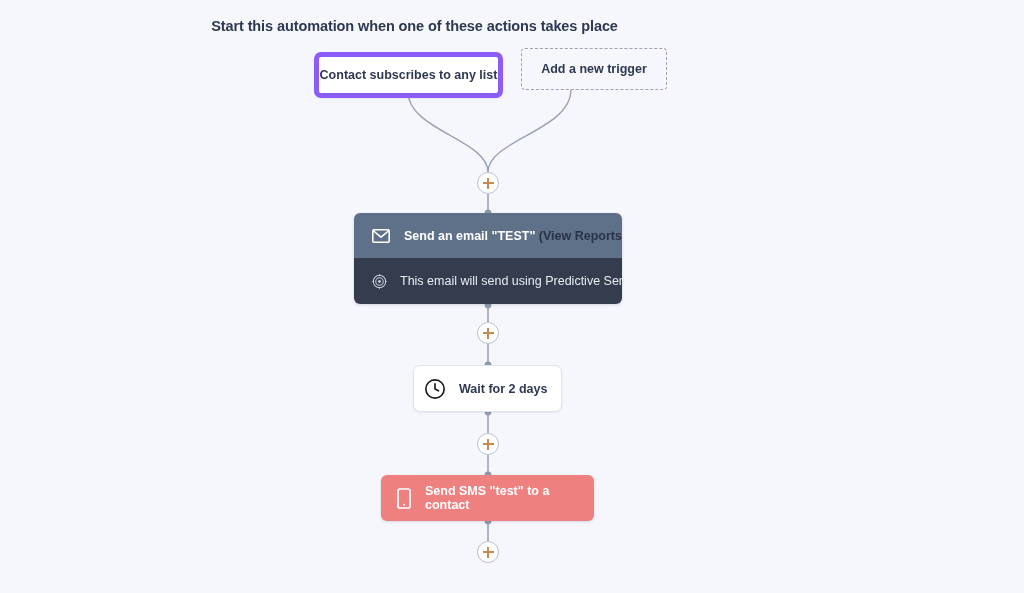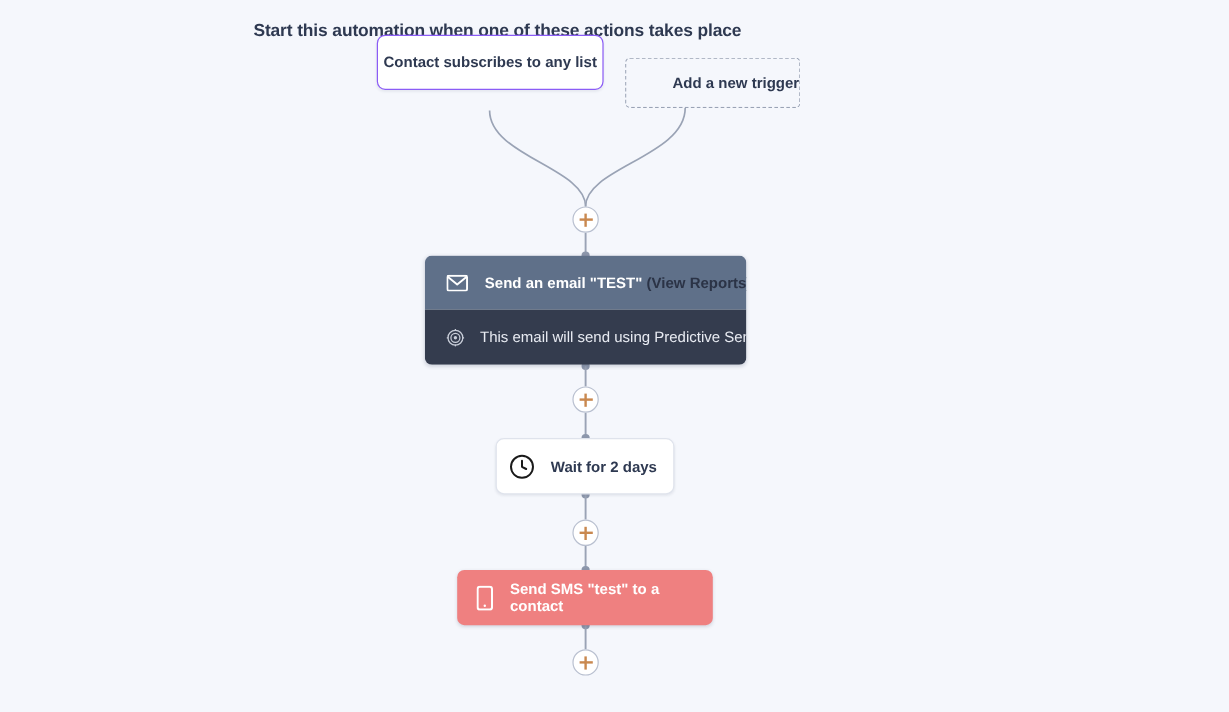--- a/index.html
+++ b/index.html
@@ -42,25 +42,25 @@
     font-size: 14.5px;
     font-weight: bold;
     color: #2e3951;
     letter-spacing: -0.1px;
   }
 
   
   .trigger-solid {
     position: absolute;
     left: 314px;
-    top: 29px;
+    top: 52px;
     width: 189px;
     height: 46px;
     background: #ffffff;
-    border: 1px solid #8b5cf6;
+    border: 5px solid #8b5cf6;
     border-radius: 7px;
     box-shadow: 0 1px 2px rgba(40,50,80,0.07);
     display: flex;
     align-items: center;
     justify-content: center;
     box-sizing: border-box;
   }
   .trigger-solid .lbl {
     font-size: 12.5px;
     font-weight: bold;
@@ -71,21 +71,21 @@
     position: absolute;
     left: 521px;
     top: 48px;
     width: 146px;
     height: 42px;
     background: transparent;
     border: 1.6px dashed #9aa3b5;
     border-radius: 4px;
     display: flex;
     align-items: center;
-    justify-content: flex-end;
+    justify-content: center;
     box-sizing: border-box;
   }
   .trigger-dashed .lbl {
     font-size: 12.5px;
     font-weight: bold;
     color: #2e3951;
   }
 
   
   .plus-btn {

